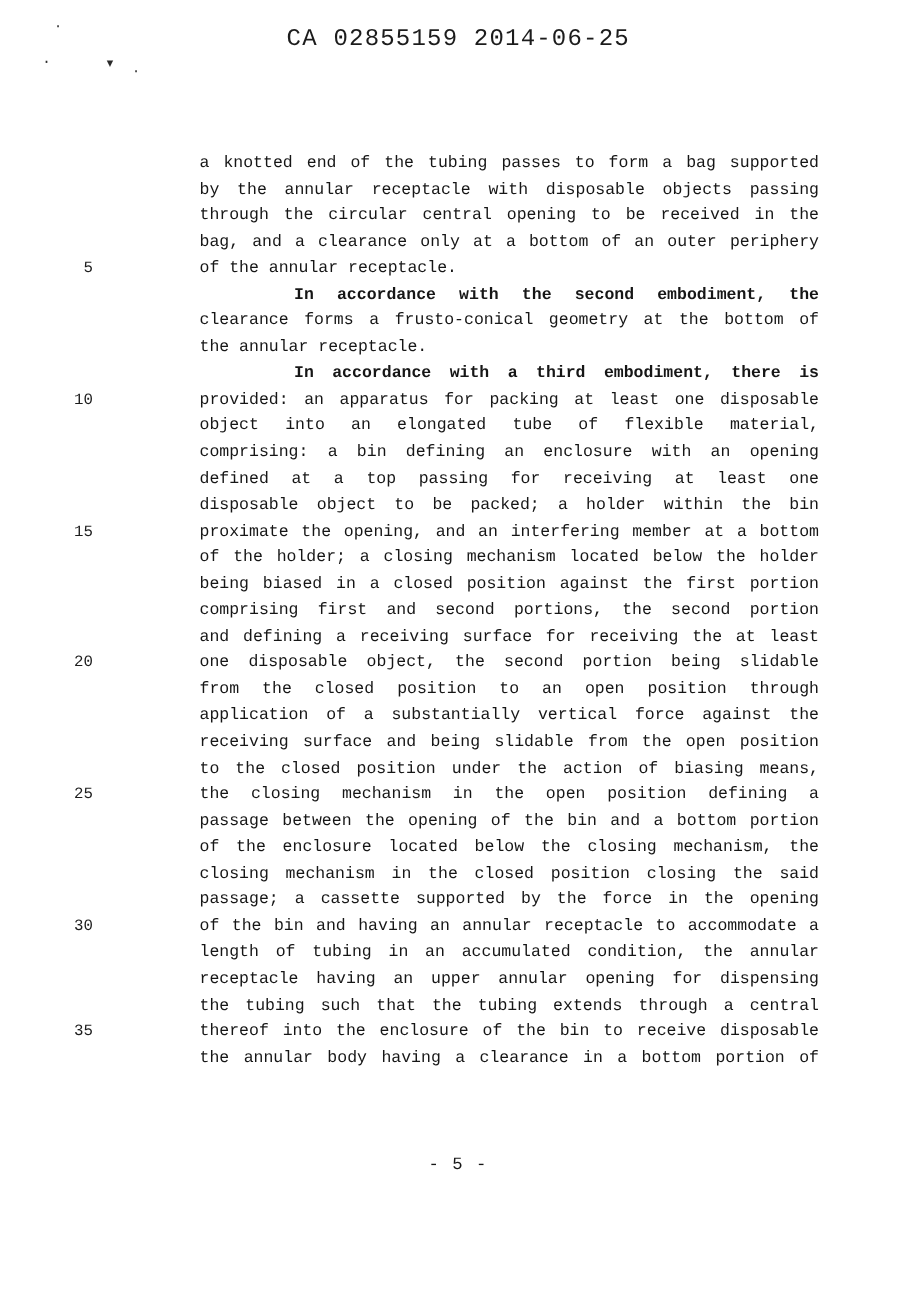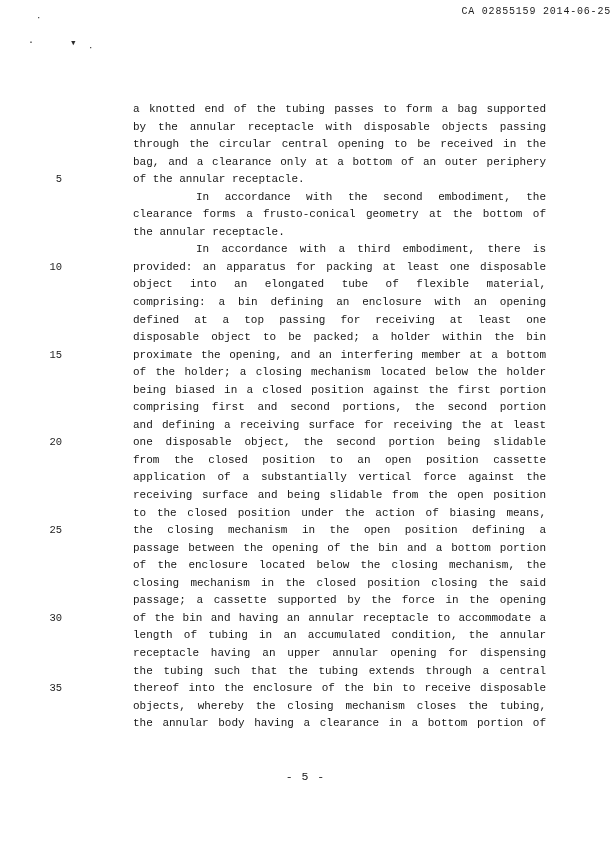--- a/index.html
+++ b/index.html
@@ -11,25 +11,25 @@
     position: relative;
     width: 611px;
     height: 864px;
     background: #ffffff;
     overflow: hidden;
     font-family: "Liberation Mono", "DejaVu Sans Mono", monospace;
     color: #161616;
   }
   .header {
     position: absolute;
-    top: 6px;
+    top: 17px;
     left: 0;
     width: 100%;
-    text-align: right;
-    font-size: 10px;
+    text-align: center;
+    font-size: 16px;
     letter-spacing: 0.8px;
     color: #1c1c1c;
   }
   .artifact {
     position: absolute;
     color: #2a2a2a;
     font-size: 9px;
     line-height: 9px;
   }
   .artifact.m1 { top: 14px;  left: 36px; }
@@ -61,20 +61,21 @@
     width: 413px;
     white-space: pre-wrap;
     text-align: left;
   }
   .line-text.justified {
     text-align: justify;
     text-align-last: justify;
   }
   .line-text.indented {
     padding-left: 63px;
+    font-weight: bold;
   }
   .page-number {
     position: absolute;
     top: 770px;
     left: 0;
     width: 100%;
     text-align: center;
     font-size: 11.5px;
     letter-spacing: 1px;
     color: #161616;
@@ -168,21 +169,21 @@
       <div class="row">
     <span class="gutter"></span>
     <span class="line-text justified">and defining a receiving surface for receiving the at least</span>
   </div>
       <div class="row">
     <span class="gutter">20</span>
     <span class="line-text justified">one disposable object, the second portion being slidable</span>
   </div>
       <div class="row">
     <span class="gutter"></span>
-    <span class="line-text justified">from the closed position to an open position cassette</span>
+    <span class="line-text justified">from the closed position to an open position through</span>
   </div>
       <div class="row">
     <span class="gutter"></span>
     <span class="line-text justified">application of a substantially vertical force against the</span>
   </div>
       <div class="row">
     <span class="gutter"></span>
     <span class="line-text justified">receiving surface and being slidable from the open position</span>
   </div>
       <div class="row">
@@ -227,21 +228,20 @@
   </div>
       <div class="row">
     <span class="gutter"></span>
   </div>
       <div class="row">
     <span class="gutter">35</span>
     <span class="line-text justified">thereof into the enclosure of the bin to receive disposable</span>
   </div>
       <div class="row">
     <span class="gutter"></span>
-    <span class="line-text justified">objects, whereby the closing mechanism closes the tubing,</span>
   </div>
       <div class="row">
     <span class="gutter"></span>
     <span class="line-text justified">the annular body having a clearance in a bottom portion of</span>
   </div>
     </div>
 
   <div class="page-number">- 5 -</div>
 
 </div>

